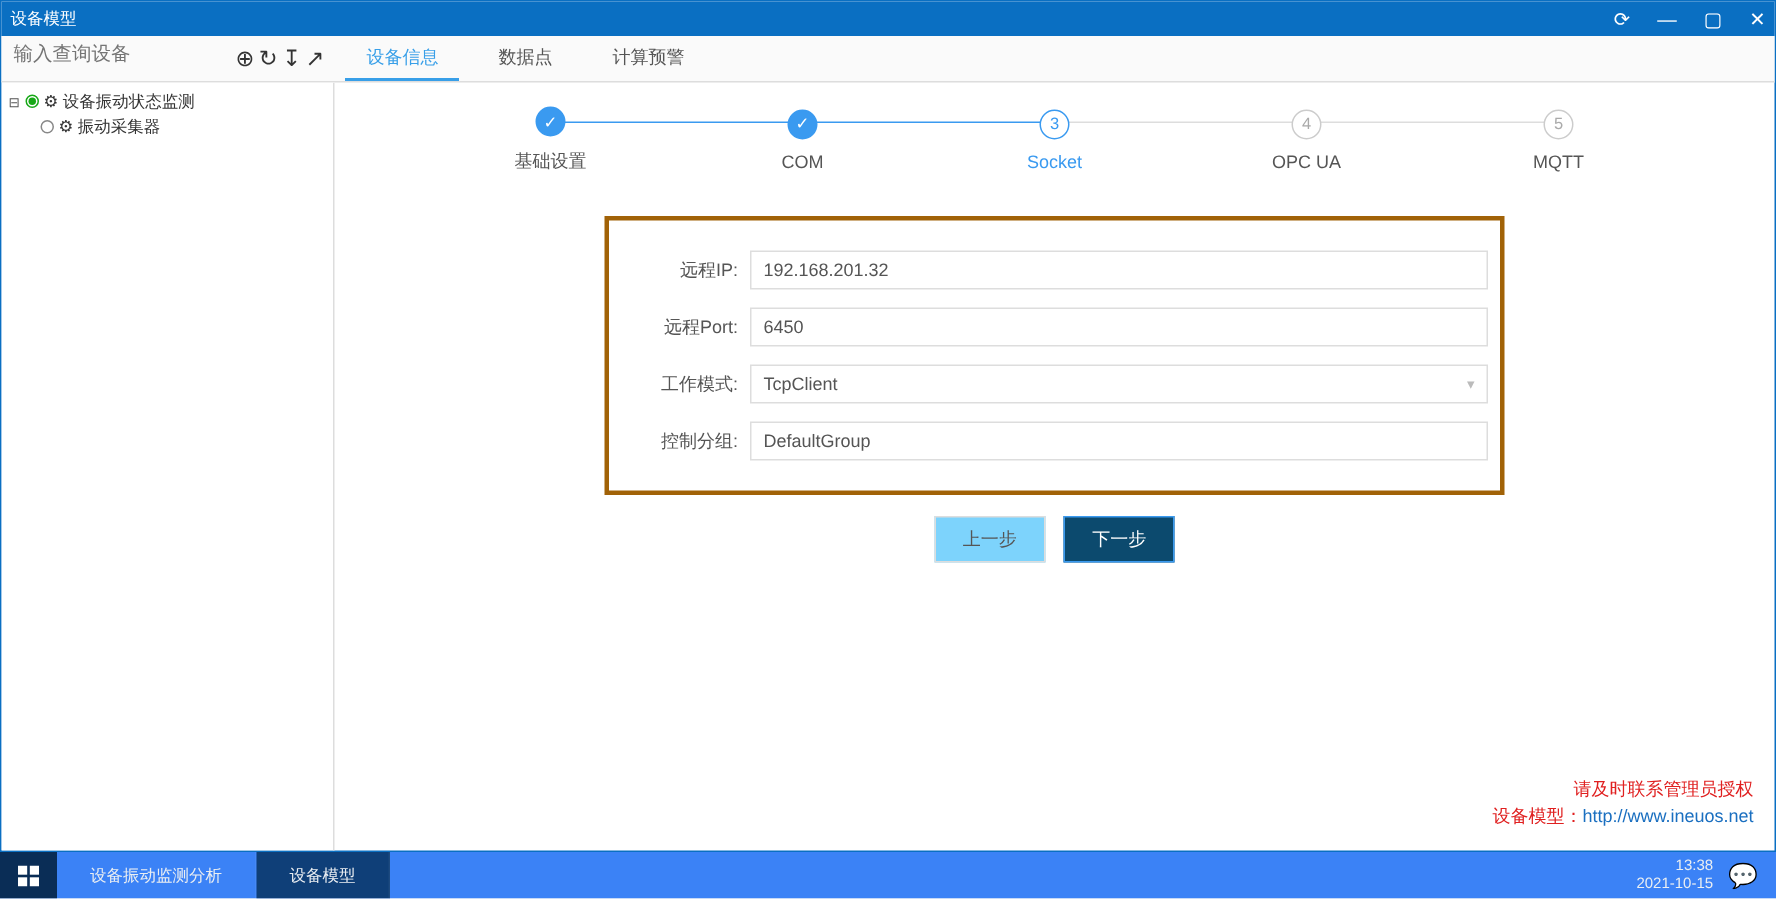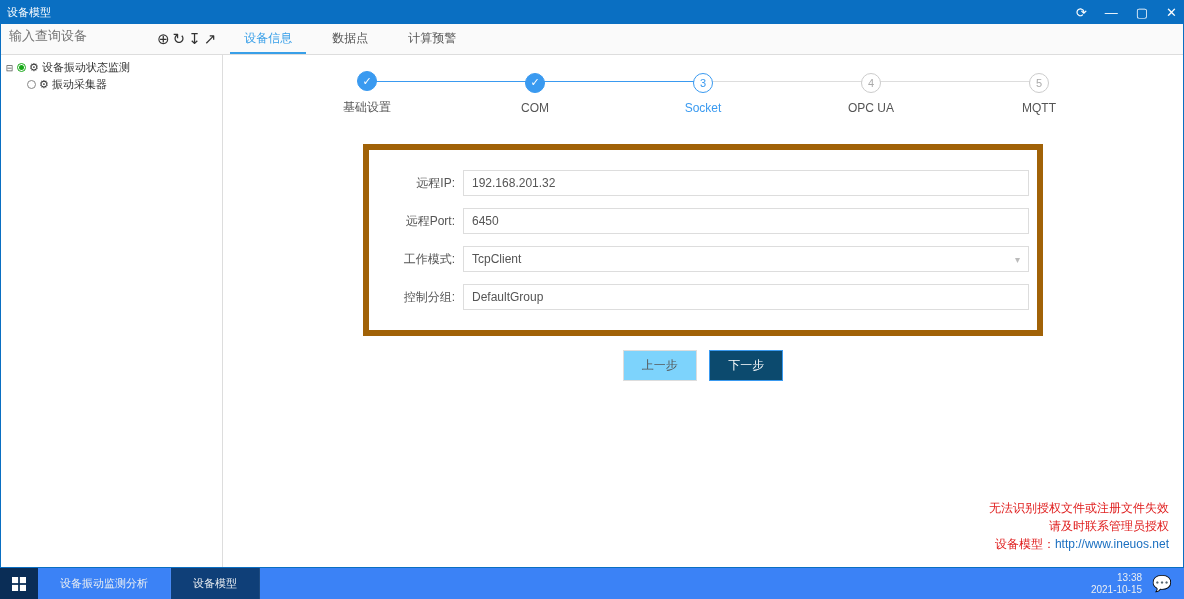--- a/index.html
+++ b/index.html
@@ -37,21 +37,21 @@
 .stepper { display: flex; align-items: center; margin: 4px 40px 0 40px; position: relative; }
 .step { flex: 1; display: flex; flex-direction: column; align-items: center; position: relative; }
 .step-circle { width: 20px; height: 20px; border-radius: 50%; border: 1px solid #ccc; display: flex; align-items: center; justify-content: center; font-size: 11px; color: #aaa; background: #fff; z-index: 2; }
 .step.done .step-circle { border-color: #3a9af0; background: #3a9af0; color: #fff; }
 .step.active .step-circle { border-color: #3a9af0; color: #3a9af0; }
 .step-label { margin-top: 8px; font-size: 12px; color: #555; }
 .step.active .step-label { color: #3a9af0; }
 .step-line { position: absolute; top: 10px; height: 1px; background: #ddd; z-index: 1; }
 .step-line.blue { background: #3a9af0; }
 
-.form-box { margin: 28px auto 0 auto; width: 680px; border: 6px solid #a16207; padding: 20px 8px 20px 8px; }
+.form-box { margin: 28px auto 0 auto; width: 600px; border: 3px solid #a16207; padding: 20px 8px 20px 8px; }
 .form-row { display: flex; align-items: center; margin-bottom: 12px; }
 .form-row:last-child { margin-bottom: 0; }
 .form-label { width: 78px; text-align: right; font-size: 12px; color: #555; margin-right: 8px; }
 .form-input { flex: 1; height: 26px; border: 1px solid #ddd; padding: 0 8px; font-size: 12px; color: #555; background: #fff; }
 .form-select { flex: 1; height: 26px; border: 1px solid #ddd; padding: 0 8px; font-size: 12px; color: #555; background: #fff; display: flex; align-items: center; justify-content: space-between; cursor: pointer; }
 .form-select .caret { color: #bbb; font-size: 10px; }
 
 .btn-row { text-align: center; margin-top: 14px; }
 .btn { display: inline-block; padding: 6px 18px; font-size: 12px; border: 1px solid #ddd; background: #7dd3fc; color: #555; cursor: pointer; margin: 0 4px; }
 .btn.primary { background: #0c4a6e; border-color: #3a9af0; color: #fff; }
@@ -163,21 +163,20 @@
           <input class="form-input" value="DefaultGroup" style="">
         </div>
       </div>
 
       <div class="btn-row">
         <span class="btn">上一步</span>
         <span class="btn primary">下一步</span>
       </div>
 
       <div class="license-warn">
-        <div class="red">无法识别授权文件或注册文件失效</div>
         <div class="red">请及时联系管理员授权</div>
         <div><span class="label">设备模型：</span><a>http://www.ineuos.net</a></div>
       </div>
     </div>
   </div>
 </div>
 
 <div class="taskbar">
   <div class="start">
     <svg viewBox="0 0 16 16">

